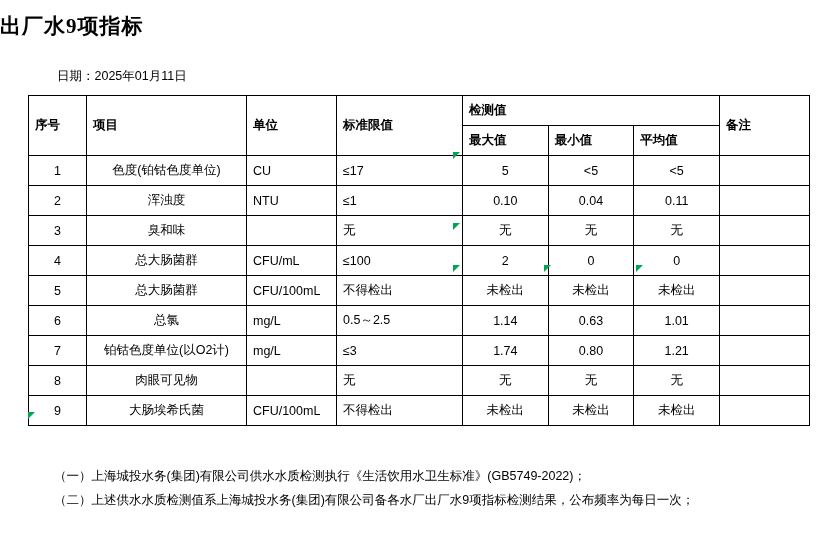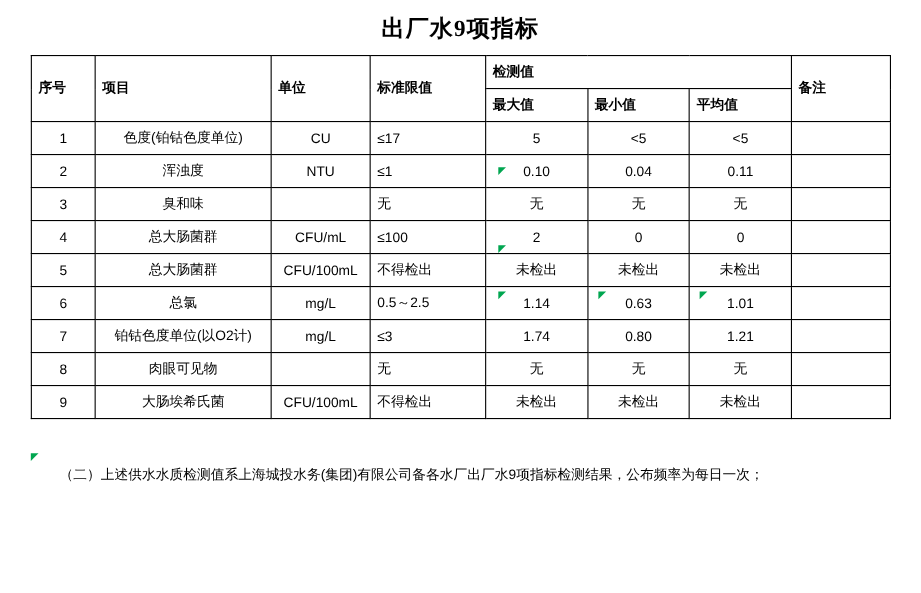--- a/index.html
+++ b/index.html
@@ -14,21 +14,20 @@
     color: #000000;
     overflow: hidden;
   }
   .page {
     position: relative;
     width: 837px;
     height: 539px;
     box-sizing: border-box;
   }
   .doc-title {
-    text-align: center;
     font-size: 21px;
     font-weight: bold;
     letter-spacing: 1px;
     margin-top: 12px;
     margin-bottom: 0;
     font-family: "Liberation Serif", serif;
   }
   .date-line {
     margin-top: 28px;
     margin-left: 57px;
@@ -51,22 +50,22 @@
     height: 30px;
     vertical-align: middle;
     box-sizing: border-box;
   }
   table.report th {
     text-align: left;
     font-weight: bold;
   }
   .c-seq   { width: 58px;  text-align: center; }
   .c-item  { width: 160px; text-align: center; }
-  .c-unit  { width: 90px;  text-align: center; }
-  .c-limit { width: 105px; text-align: left; }
+  .c-unit  { width: 90px;  text-align: left; }
+  .c-limit { width: 126px; text-align: left; }
   .c-val   { width: 92px;  text-align: center; }
   .c-note  { width: 90px;  text-align: center; }
 
   th.c-item, th.c-unit, th.c-limit { text-align: center; }
 
   .notes {
     margin-left: 28px;
     margin-top: 38px;
     font-size: 12.5px;
     line-height: 1.95;
@@ -92,20 +91,21 @@
   .m5 { left: 453px; top: 253px; }
   .m6 { left: 28px;  top: 400px; }
 </style>
 </head>
 <body>
 
 <div class="page">
 
   <div class="doc-title">出厂水9项指标</div>
 
+  <div class="date-line">日期：2025年01月11日</div>
 
   <table class="report">
     <thead>
       <tr>
         <th class="c-seq" rowspan="2">序号</th>
         <th class="c-item" rowspan="2">项目</th>
         <th class="c-unit" rowspan="2">单位</th>
         <th class="c-limit" rowspan="2">标准限值</th>
         <th colspan="3">检测值</th>
         <th class="c-note" rowspan="2">备注</th>
@@ -204,20 +204,21 @@
         <td class="c-limit">不得检出</td>
         <td class="c-val">未检出</td>
         <td class="c-val">未检出</td>
         <td class="c-val">未检出</td>
         <td class="c-note"></td>
       </tr>
     </tbody>
   </table>
 
   <div class="notes">
+    <div class="note-line">（一）上海城投水务(集团)有限公司供水水质检测执行《生活饮用水卫生标准》(GB5749-2022)；</div>
     <div class="note-line">（二）上述供水水质检测值系上海城投水务(集团)有限公司备各水厂出厂水9项指标检测结果，公布频率为每日一次；</div>
 
   </div>
 
   <span class="green-mark m1"></span>
   <span class="green-mark m2"></span>
   <span class="green-mark m5"></span>
   <span class="green-mark m3"></span>
   <span class="green-mark m4"></span>
   <span class="green-mark m6"></span>

